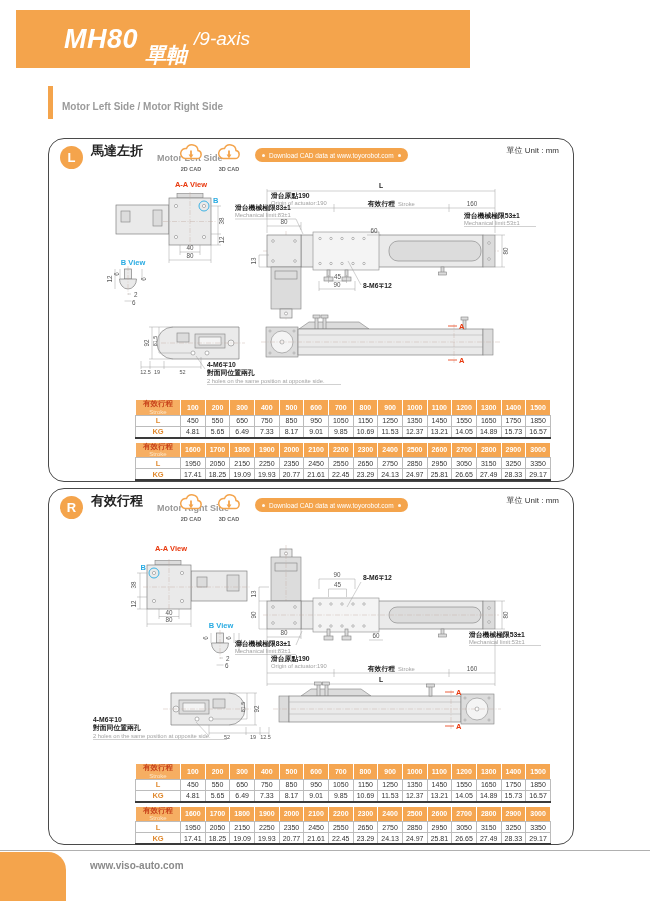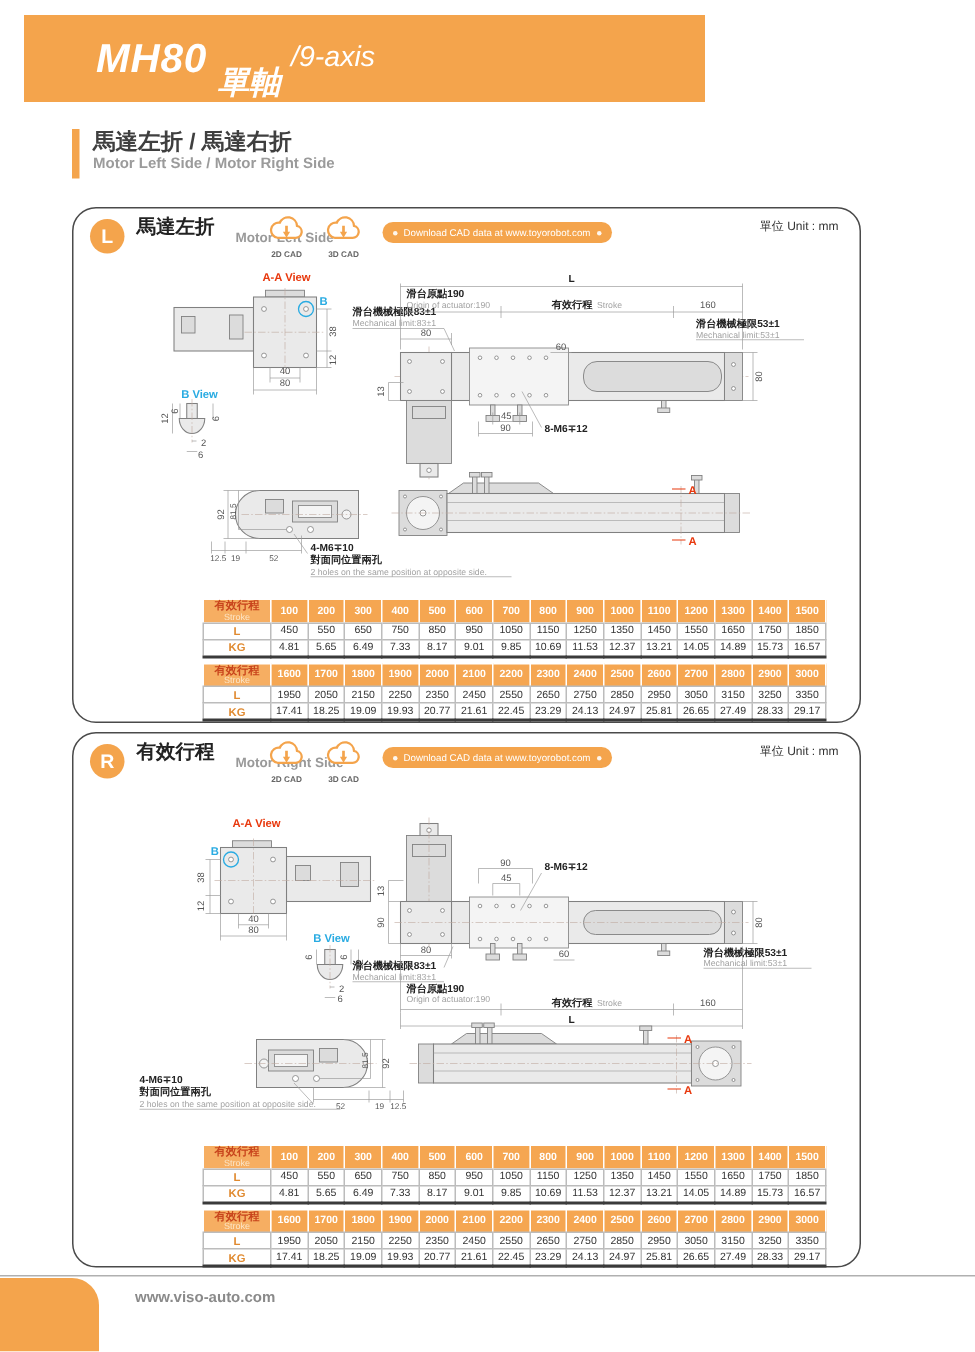--- a/index.html
+++ b/index.html
@@ -14,21 +14,21 @@
   .axis-en{font-size:19px;}
   .drive{position:absolute;left:368px;top:0;height:58px;display:flex;align-items:center;gap:7px;color:#fff;}
   .tri{width:0;height:0;border-left:11px solid #fff;border-top:7px solid transparent;border-bottom:7px solid transparent;}
   .drive-cn{font-size:11px;font-weight:bold;line-height:1.2;}
   .drive-en{font-size:6.5px;opacity:.85;}
 
   
   .section-head{position:absolute;left:48px;top:86px;display:flex;gap:9px;}
   .sbar{width:5px;height:33px;background:#F4A44C;}
   .stitle-cn{font-size:15px;font-weight:bold;color:#3f3f3f;line-height:1.2;}
-  .stitle-en{font-size:10px;color:#9b9b9b;font-weight:bold;}
+  .stitle-en{font-size:10px;color:#9b9b9b;font-weight:bold;margin-top:15px;}
 
   
   .panel{position:absolute;left:48px;width:524px;border:1.2px solid #4a4a4a;border-radius:16px;background:#fff;}
   #panelL{top:138px;height:342px;}
   #panelR{top:488px;height:355px;}
   .badge{position:absolute;left:11px;top:7px;width:23px;height:23px;border-radius:50%;background:#F4A44C;color:#fff;
          font-weight:bold;font-size:13px;display:flex;align-items:center;justify-content:center;}
   .ptitle-cn{position:absolute;left:42px;top:3px;font-size:13px;font-weight:bold;color:#222;}
   .ptitle-en{position:absolute;left:108px;top:14px;font-size:9px;color:#999;font-weight:bold;}
   .cloud{position:absolute;top:5px;width:32px;text-align:center;}
@@ -81,21 +81,20 @@
   <div class="header-title">
     <span class="model">MH80</span>
     <span class="axis-cn">單軸</span>
     <span class="axis-en">/9-axis</span>
   </div>
 </div>
 
 <div class="section-head">
   <div class="sbar"></div>
   <div>
-    <div class="stitle-cn">馬達左折 / 馬達右折</div>
     <div class="stitle-en">Motor Left Side / Motor Right Side</div>
   </div>
 </div>
 
 <div class="panel" id="panelL">
   <div class="badge">L</div>
   <div class="ptitle-cn">馬達左折</div>
   <div class="ptitle-en">Motor Left Side</div>
   <div class="cloud cloud-2d">
     <svg width="26" height="17" viewBox="0 0 26 17">

